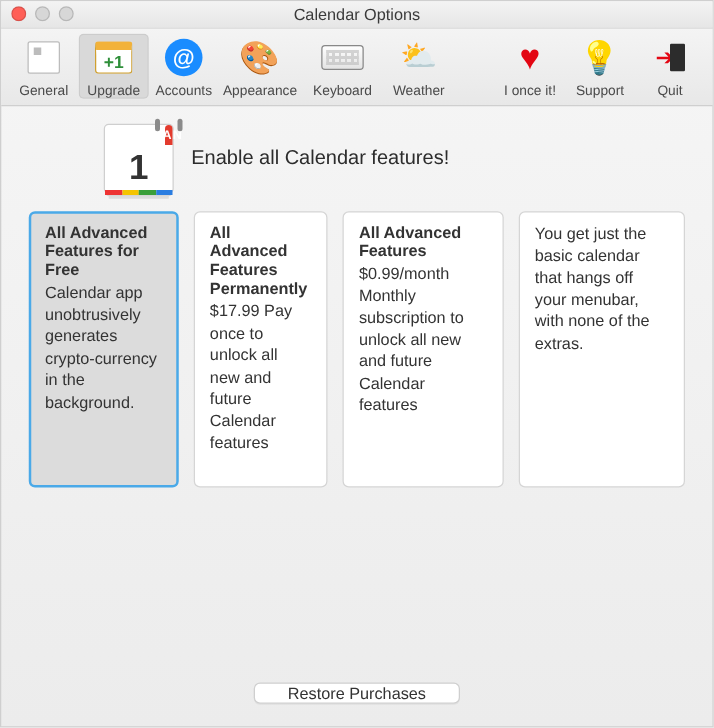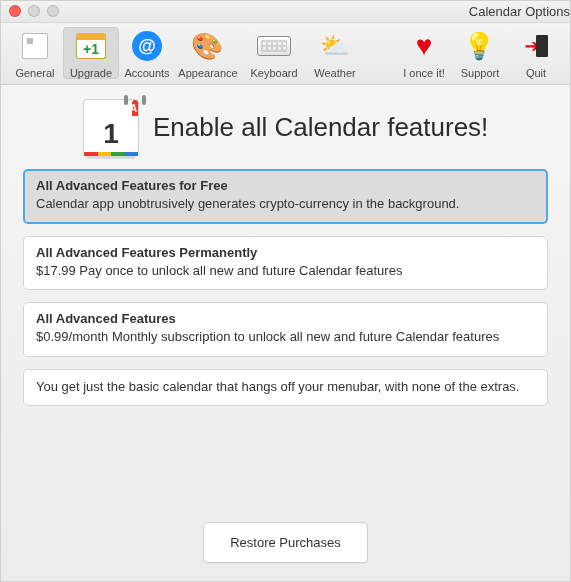--- a/index.html
+++ b/index.html
@@ -30,21 +30,21 @@
     display: flex; gap: 7px;
   }
   .dot {
     width: 12px; height: 12px; border-radius: 50%;
     border: 0.5px solid rgba(0,0,0,0.15);
   }
   .dot.red { background: #ff5f57; }
   .dot.gray1 { background: #d7d7d7; }
   .dot.gray2 { background: #d7d7d7; }
   .title {
-    text-align: right;
+    text-align: center;
     font-size: 13px;
     line-height: 22px;
     color: #3a3a3a;
   }
   .toolbar {
     display: flex;
     align-items: flex-start;
     padding: 4px 6px 4px 6px;
     border-bottom: 1px solid #cfcfcf;
     background: linear-gradient(#f4f4f4, #e8e8e8);
@@ -75,50 +75,50 @@
   .content {
     padding: 14px 22px 10px 22px;
   }
   .hero {
     display: flex;
     align-items: center;
     gap: 14px;
     margin: 0 0 14px 60px;
   }
   .hero-title {
-    font-size: 26px;
+    font-size: 16px;
     font-weight: 500;
     color: #2c2c2c;
   }
-  .options { display: flex; flex-direction: column; gap: 12px; }
+  .options { display: flex; flex-direction: row; gap: 12px; }
   .card {
     background: #ffffff;
     border: 1px solid #d5d5d5;
     border-radius: 5px;
-    padding: 8px 12px 10px 12px;
+    padding: 8px 12px 26px 12px;
     font-size: 13px;
     color: #333;
   }
   .card .card-title { font-weight: 700; margin-bottom: 2px; }
   .card .card-desc { line-height: 1.35; }
   .card.selected {
     background: #dcdcdc;
     border: 2px solid #4aa9e8;
     padding: 7px 11px 9px 11px;
   }
   .bottom {
     position: absolute;
     left: 0; right: 0; bottom: 18px;
     display: flex; justify-content: center;
   }
   .restore-btn {
     background: #ffffff;
     border: 1px solid #cfcfcf;
     border-radius: 5px;
-    padding: 12px 26px;
+    padding: 0 26px;
     font-size: 13px;
     color: #333;
     box-shadow: 0 1px 0 rgba(0,0,0,0.04);
   }
 
   
   .ic-general {
     width: 26px; height: 26px; border:1px solid #bcbcbc; background:#fff; position:relative; border-radius:2px;
   }
   .ic-general::after{content:"";position:absolute;left:4px;top:4px;width:6px;height:6px;background:#bcbcbc;}

